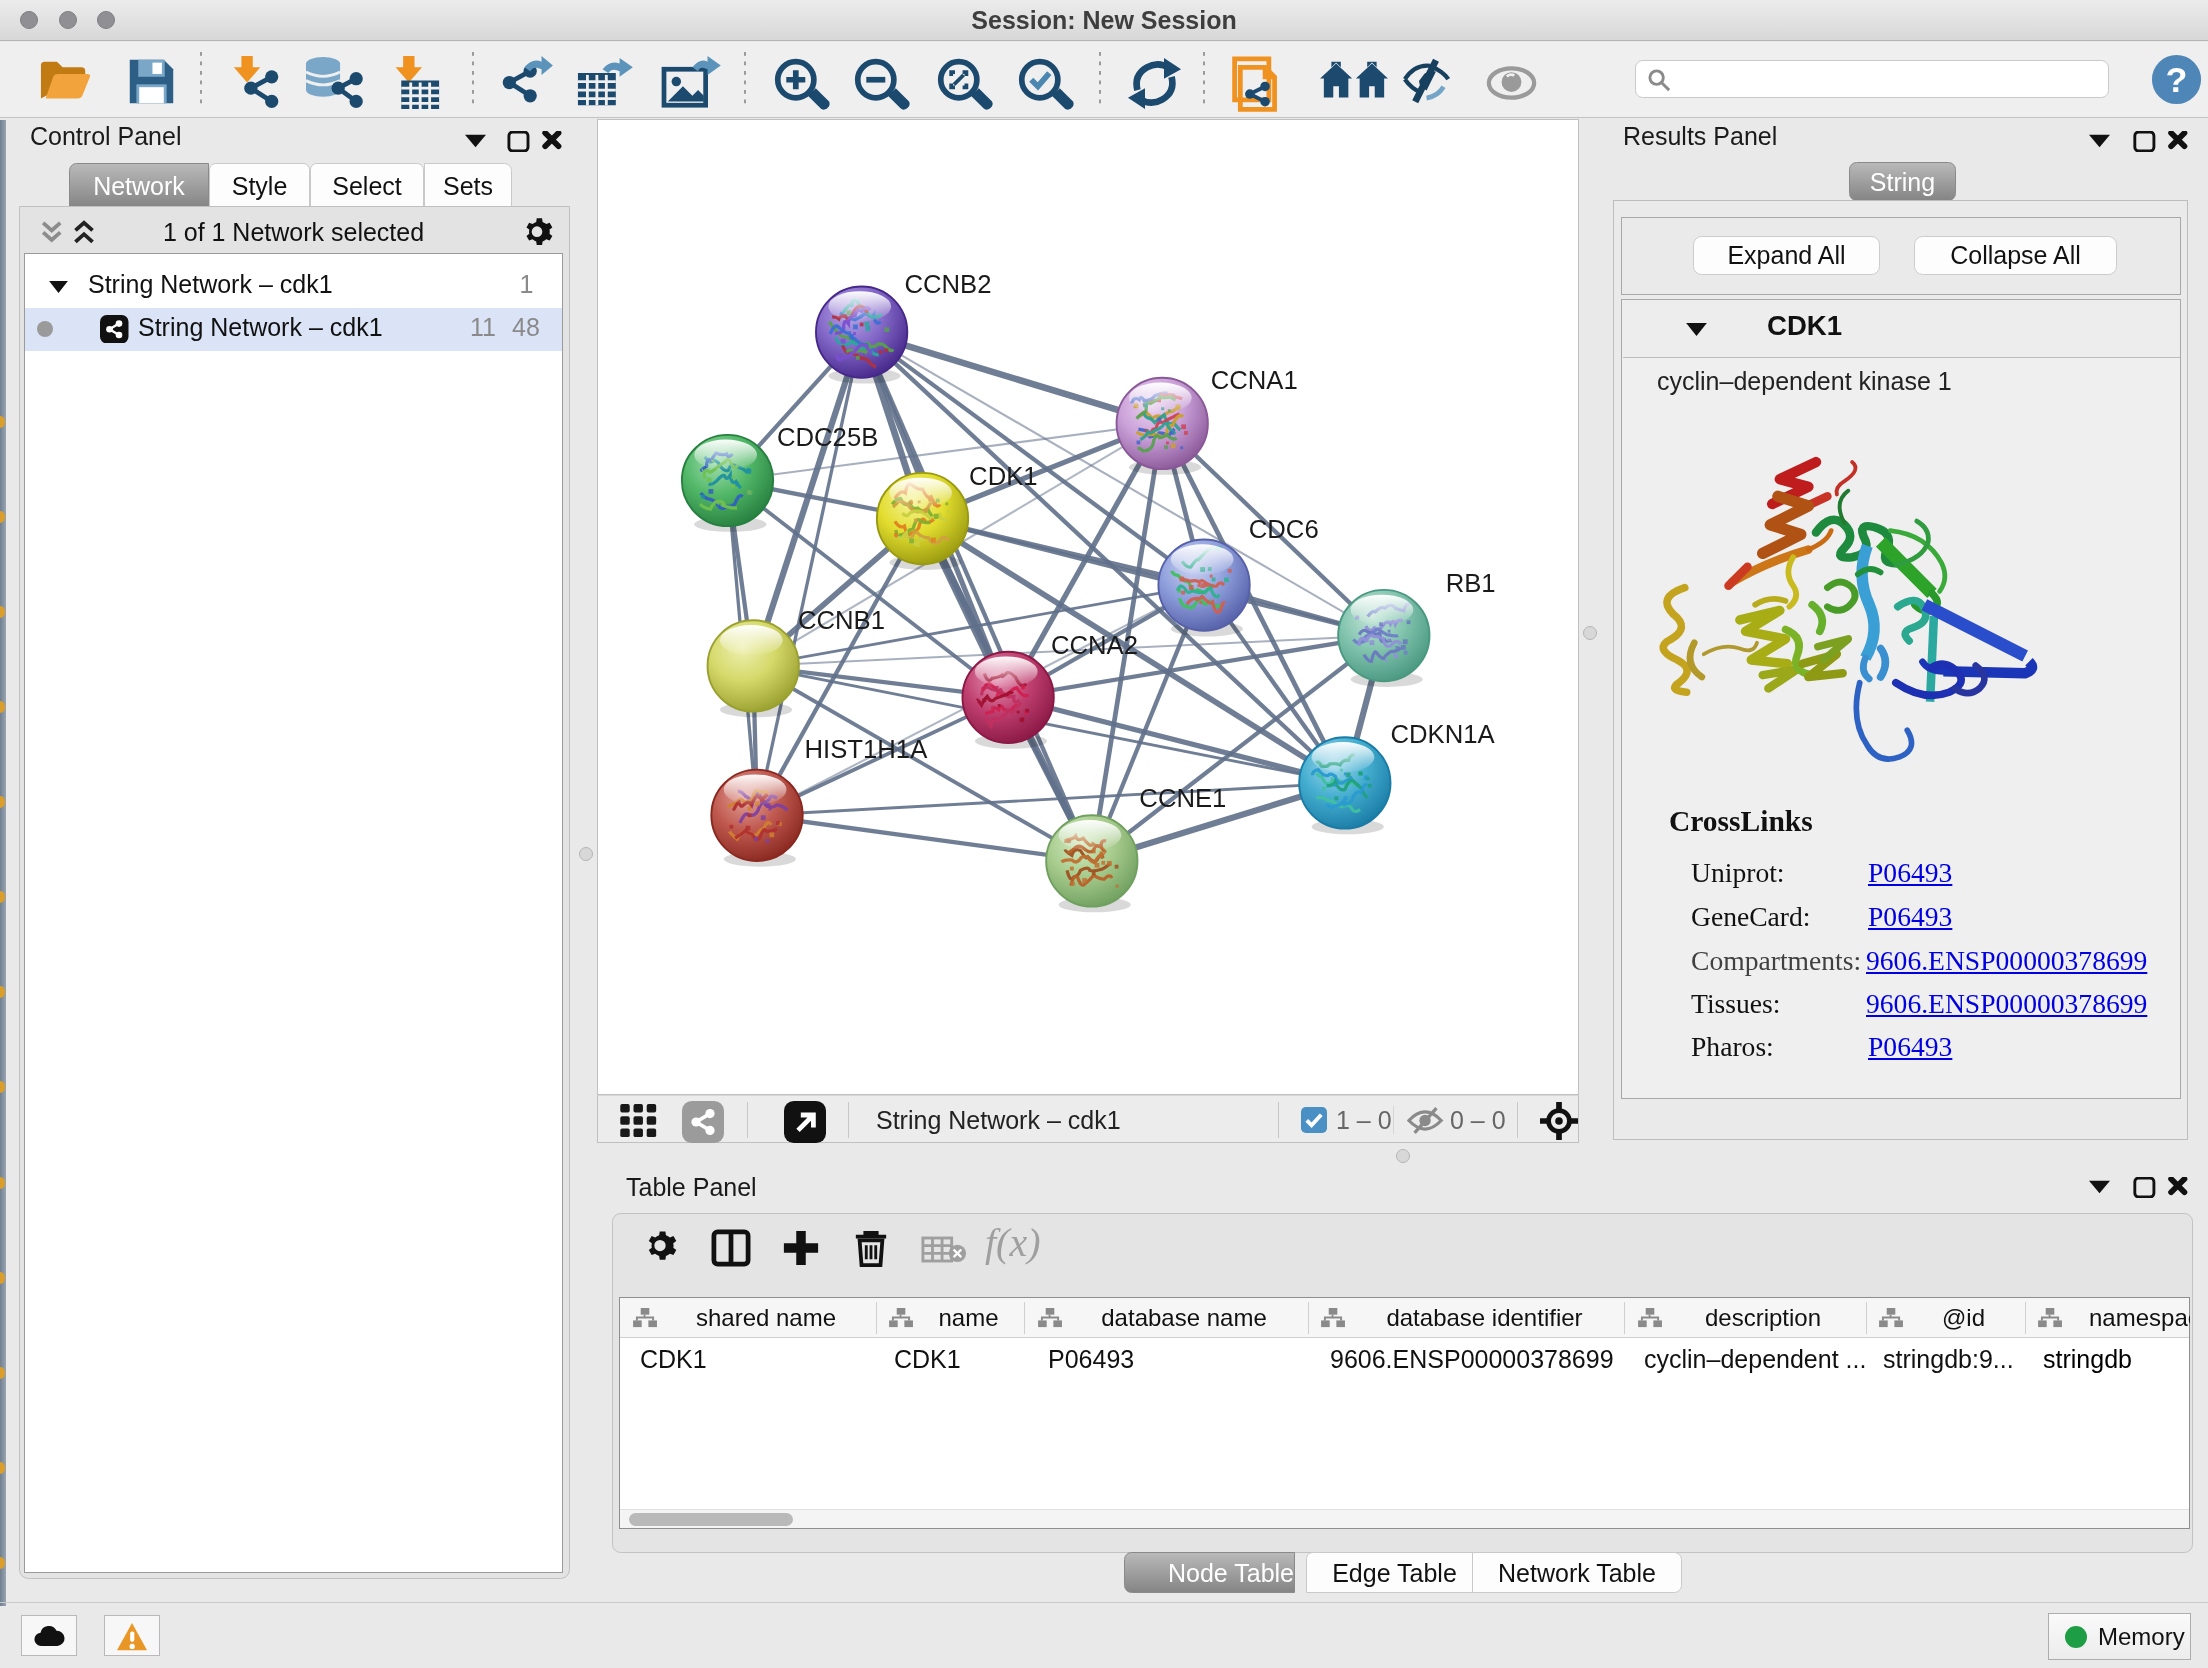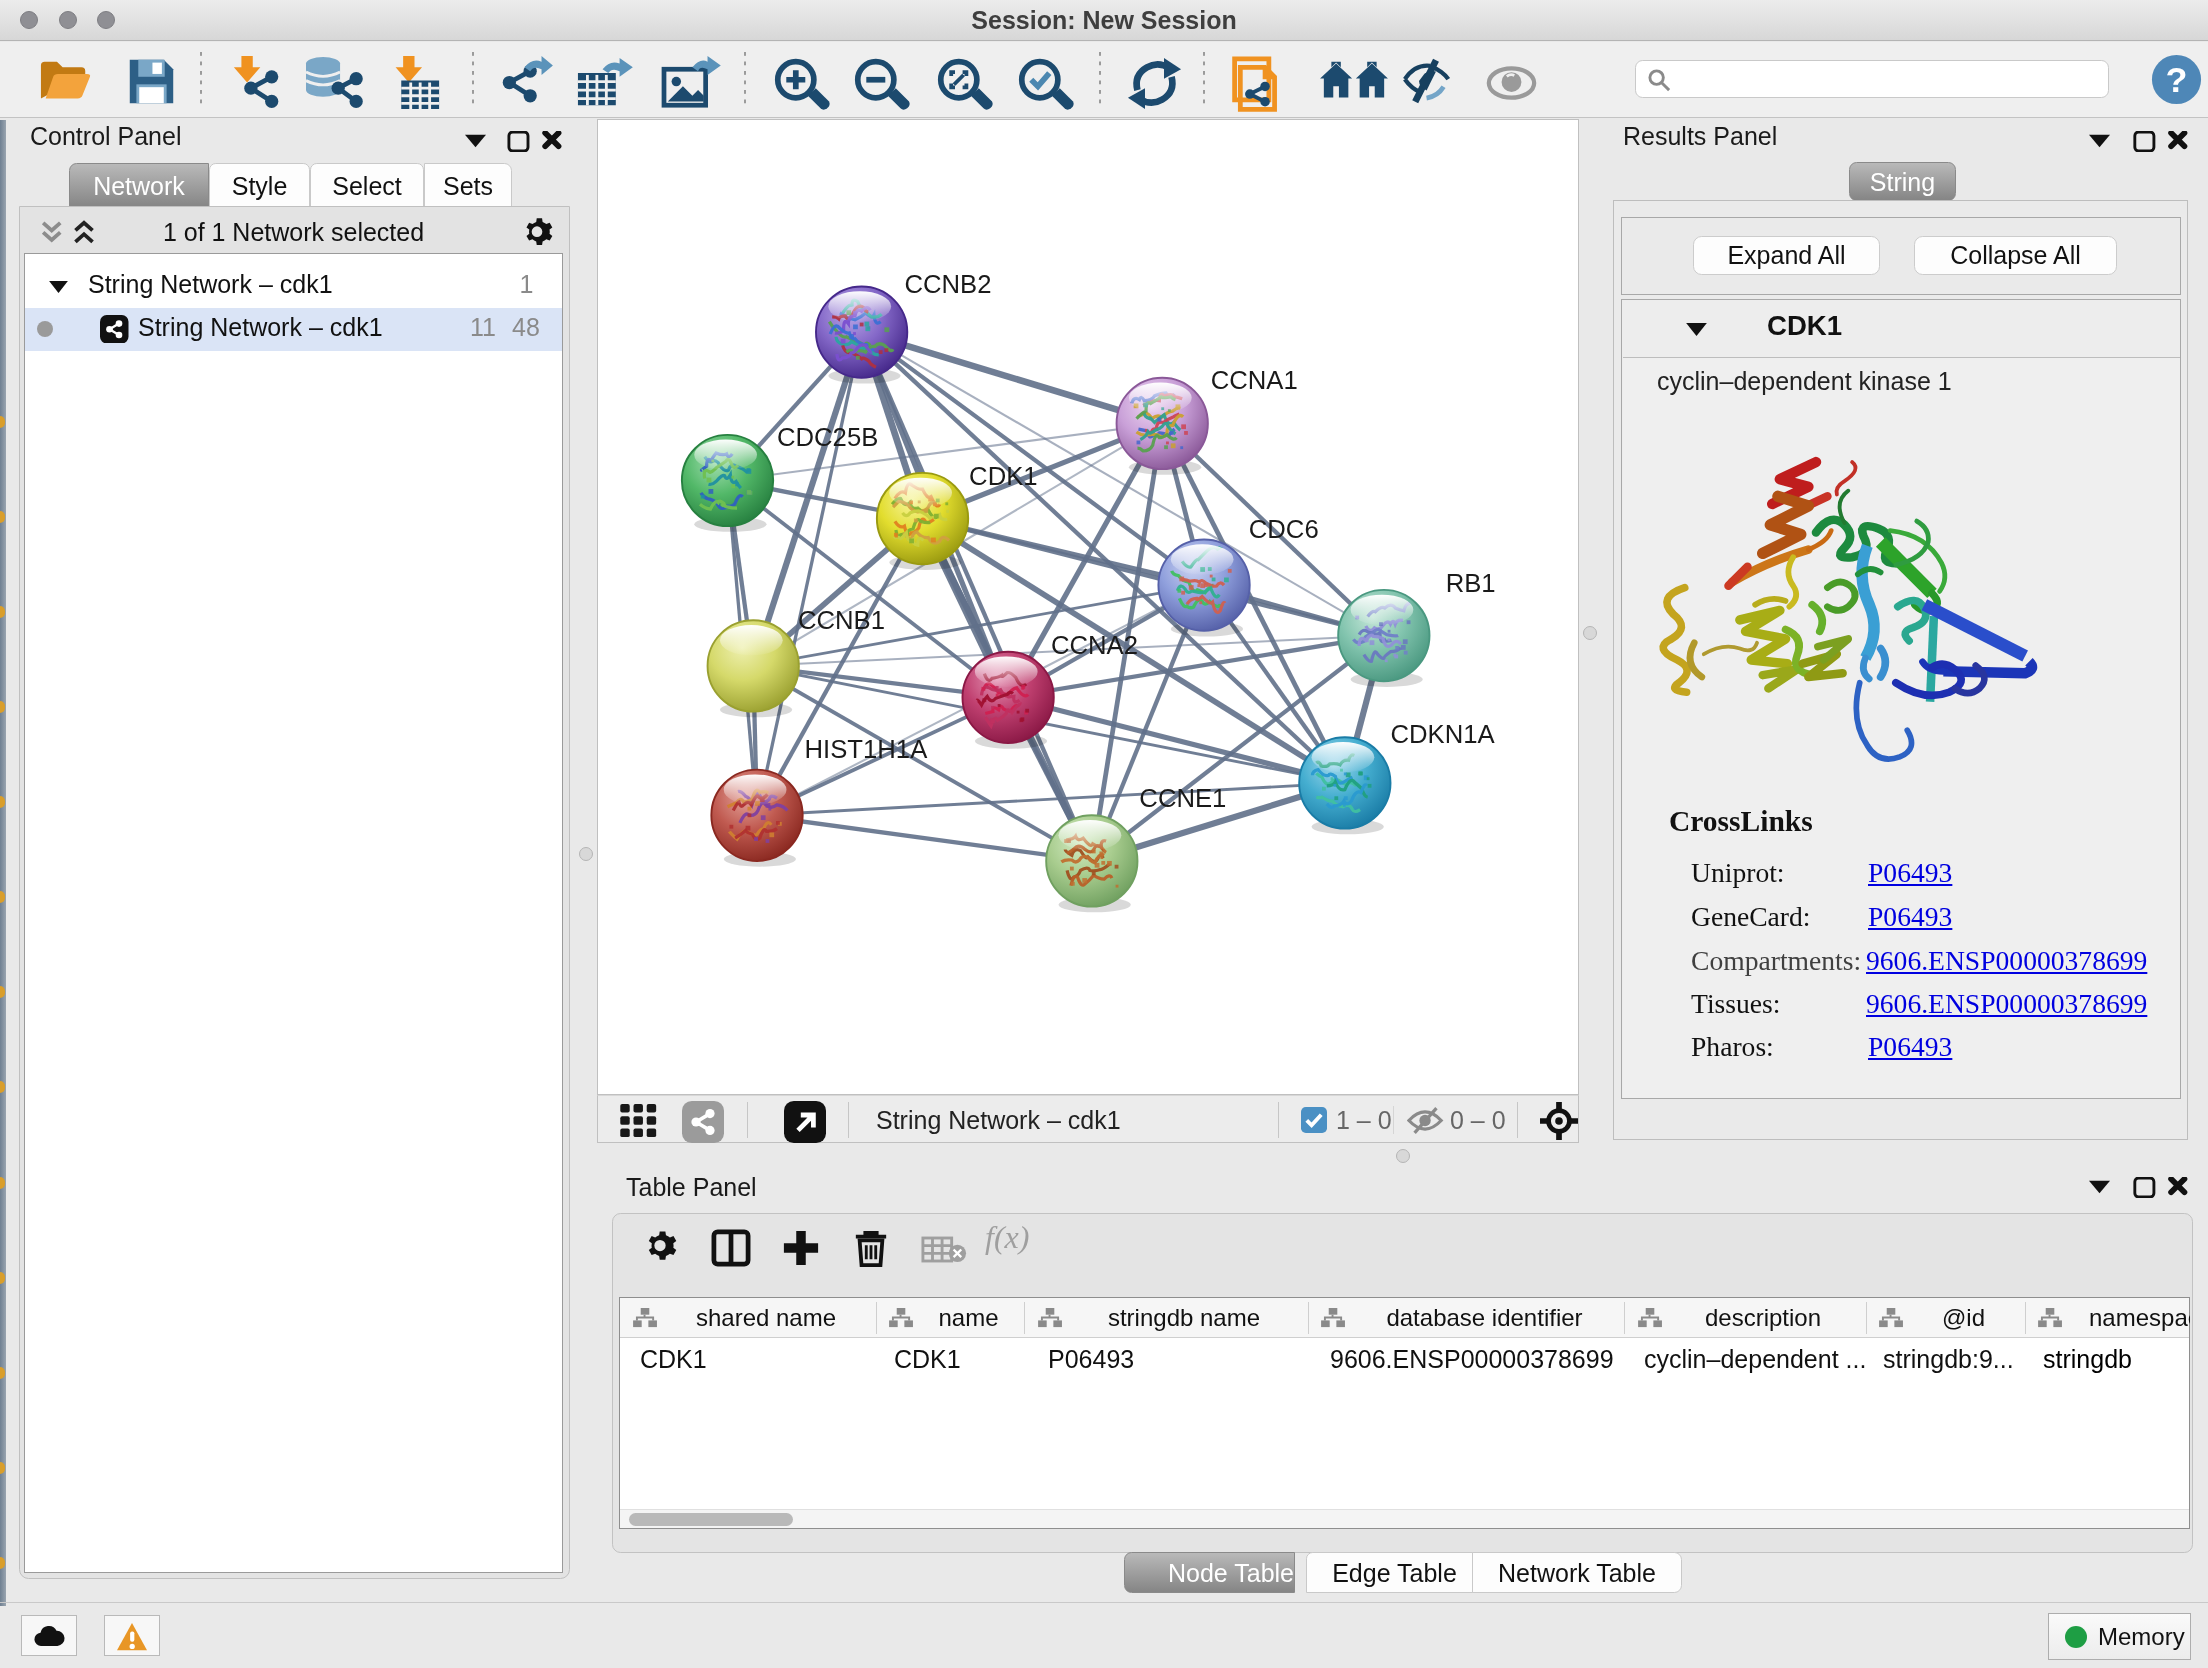--- a/index.html
+++ b/index.html
@@ -873,21 +873,21 @@
       <path d="M14 17 L14 32 M19 17 L19 32 M24 17 L24 32" stroke="#111" stroke-width="3"></path>
     </svg>
     <svg style="position:absolute;left:921px;top:1236px" width="46" height="27" viewBox="0 0 48 28">
       <g stroke="#9f9f9f" stroke-width="3" fill="none">
         <rect x="2" y="2" width="30" height="24"></rect>
         <path d="M2 10 L32 10 M2 18 L32 18 M12 2 L12 26 M22 2 L22 26"></path>
       </g>
       <circle cx="38" cy="18" r="9" fill="#9f9f9f"></circle>
       <path d="M34 14 L42 22 M42 14 L34 22" stroke="#fff" stroke-width="2.4"></path>
     </svg>
-    <div style="position:absolute;left:985px;top:1219px;font-family:'Liberation Serif',serif;font-style:italic;font-size:32px;color:#9f9f9f;">f(x)</div>
+    <div style="position:absolute;left:985px;top:1219px;font-family:'Liberation Serif',serif;font-style:italic;font-size:40px;color:#9f9f9f;">f(x)</div>
     <div style="position:absolute;left:619px;top:1297px;width:1571px;height:232px;background:#fff;border:1px solid #8e8e8e;">
       <div id="thead" style="position:absolute;left:0;top:0;width:1569px;height:40px;background:#f6f6f6;border-bottom:1px solid #cfcfcf;">
         <svg style="position:absolute;left:13.3px;top:9.5px" width="25" height="21" viewBox="0 0 26 22">
           <g fill="#8a8a8a">
             <rect x="8" y="0" width="9" height="7"></rect>
             <rect x="0" y="13" width="9" height="7"></rect>
             <rect x="16" y="13" width="9" height="7"></rect>
           </g>
           <path d="M12 7 L12 10 M4 13 L4 10 L21 10 L21 13" stroke="#8a8a8a" stroke-width="2" fill="none"></path>
         </svg>
@@ -904,21 +904,21 @@
         <div style="position:absolute;left:296px;top:0;width:105px;text-align:center;font-size:24px;line-height:40px;color:#111;overflow:hidden;white-space:nowrap;">name</div>
         <div style="position:absolute;left:404px;top:3.8px;width:1px;height:32px;background:#cfcfcf;"></div>
         <svg style="position:absolute;left:418px;top:9.5px" width="25" height="21" viewBox="0 0 26 22">
           <g fill="#8a8a8a">
             <rect x="8" y="0" width="9" height="7"></rect>
             <rect x="0" y="13" width="9" height="7"></rect>
             <rect x="16" y="13" width="9" height="7"></rect>
           </g>
           <path d="M12 7 L12 10 M4 13 L4 10 L21 10 L21 13" stroke="#8a8a8a" stroke-width="2" fill="none"></path>
         </svg>
-        <div style="position:absolute;left:444px;top:0;width:240px;text-align:center;font-size:24px;line-height:40px;color:#111;overflow:hidden;white-space:nowrap;">stringdb name</div>
+        <div style="position:absolute;left:444px;top:0;width:240px;text-align:center;font-size:24px;line-height:40px;color:#111;overflow:hidden;white-space:nowrap;">database name</div>
         <div style="position:absolute;left:688px;top:3.8px;width:1px;height:32px;background:#cfcfcf;"></div>
         <svg style="position:absolute;left:701px;top:9.5px" width="25" height="21" viewBox="0 0 26 22">
           <g fill="#8a8a8a">
             <rect x="8" y="0" width="9" height="7"></rect>
             <rect x="0" y="13" width="9" height="7"></rect>
             <rect x="16" y="13" width="9" height="7"></rect>
           </g>
           <path d="M12 7 L12 10 M4 13 L4 10 L21 10 L21 13" stroke="#8a8a8a" stroke-width="2" fill="none"></path>
         </svg>
         <div style="position:absolute;left:728px;top:0;width:273px;text-align:center;font-size:24px;line-height:40px;color:#111;overflow:hidden;white-space:nowrap;">database identifier</div>

